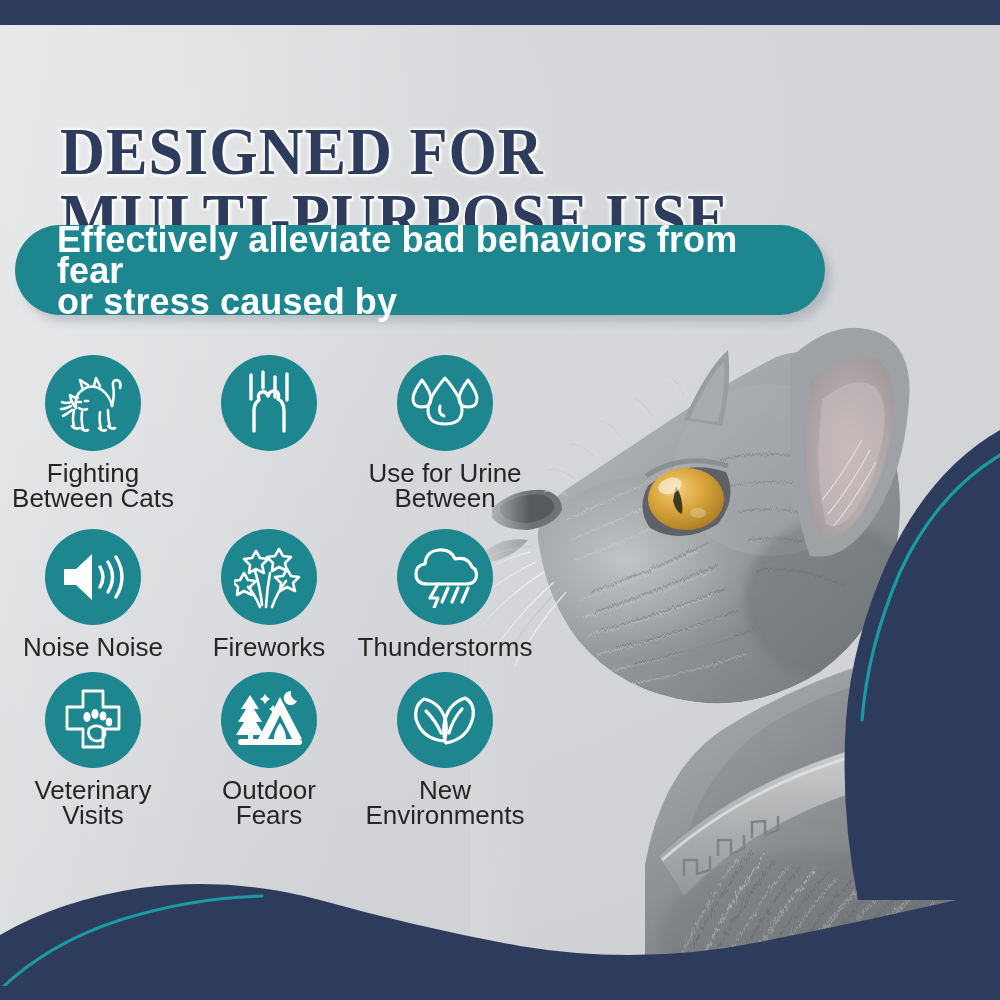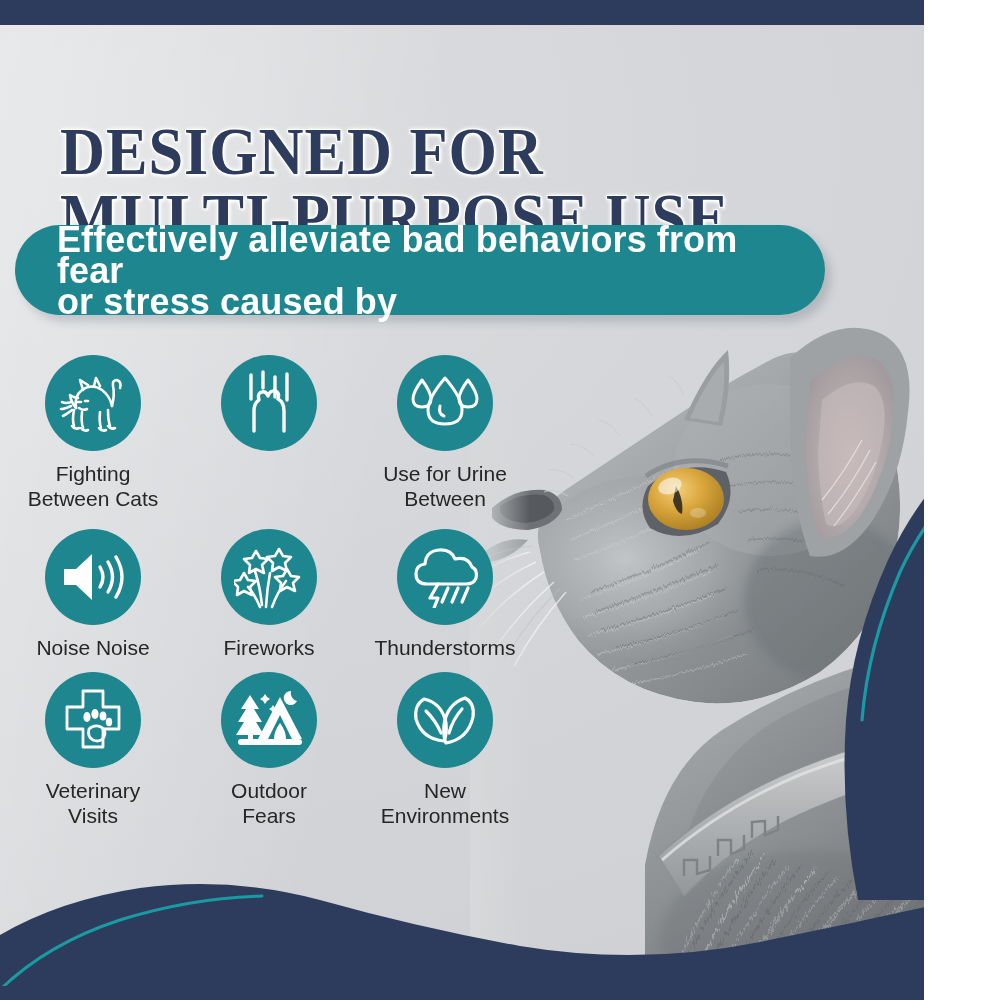--- a/index.html
+++ b/index.html
@@ -1,20 +1,20 @@
 <!DOCTYPE html>
 <html><head>
 <meta charset="utf-8">
 <style>
   html,body{margin:0;padding:0;background:#fff;}
   body{font-family:"Liberation Sans", sans-serif;}
 
   #page{
     position:relative;
-    width:924px;height:1000px;
+    width:1000px;height:1000px;
     overflow:hidden;
     background:#bef264;
   }
 
   
   .bg-plate{
     position:absolute;inset:0;
     background:
       radial-gradient(120% 90% at 18% 14%, #dbdddf 0%, #d4d6d9 52%, #cfd1d4 100%);
   }
@@ -96,21 +96,21 @@
   }
   .cell.c1{margin-left:5px;}
   .circle{
     width:96px;height:96px;border-radius:50%;
     background:#1e868f;
     display:flex;align-items:center;justify-content:center;
   }
   .circle svg{display:block;}
   .cap{
     margin-top:10px;
-    font-size:21px;
+    font-size:26px;
     line-height:25px;
     color:#262626;
     text-align:center;
     white-space:pre-line;
   }
   .row-gap-1{height:18px;}
   .row-gap-2{height:12px;}
 </style>
 </head>
 <body>

